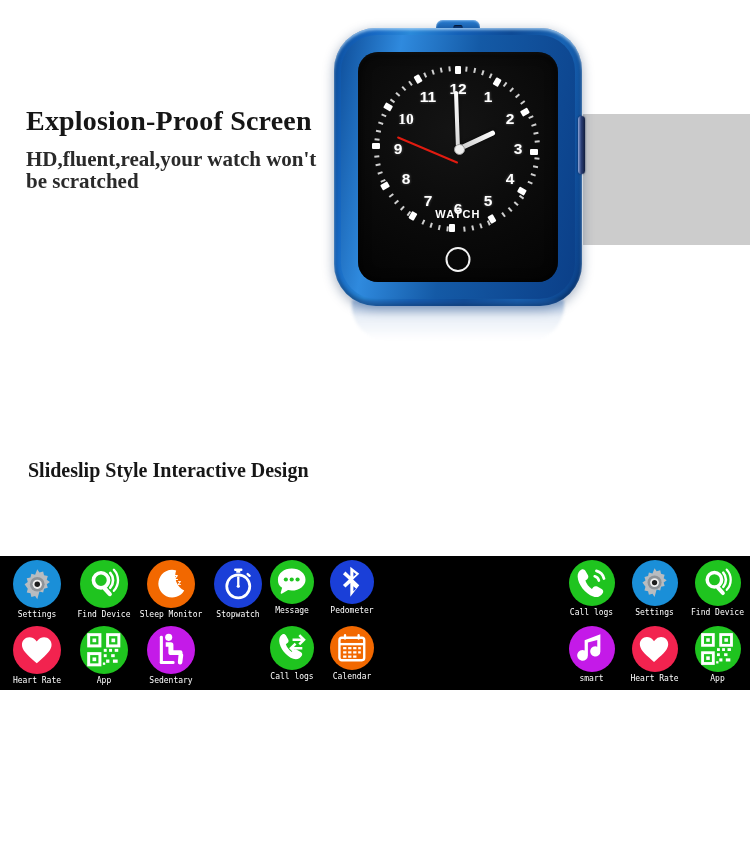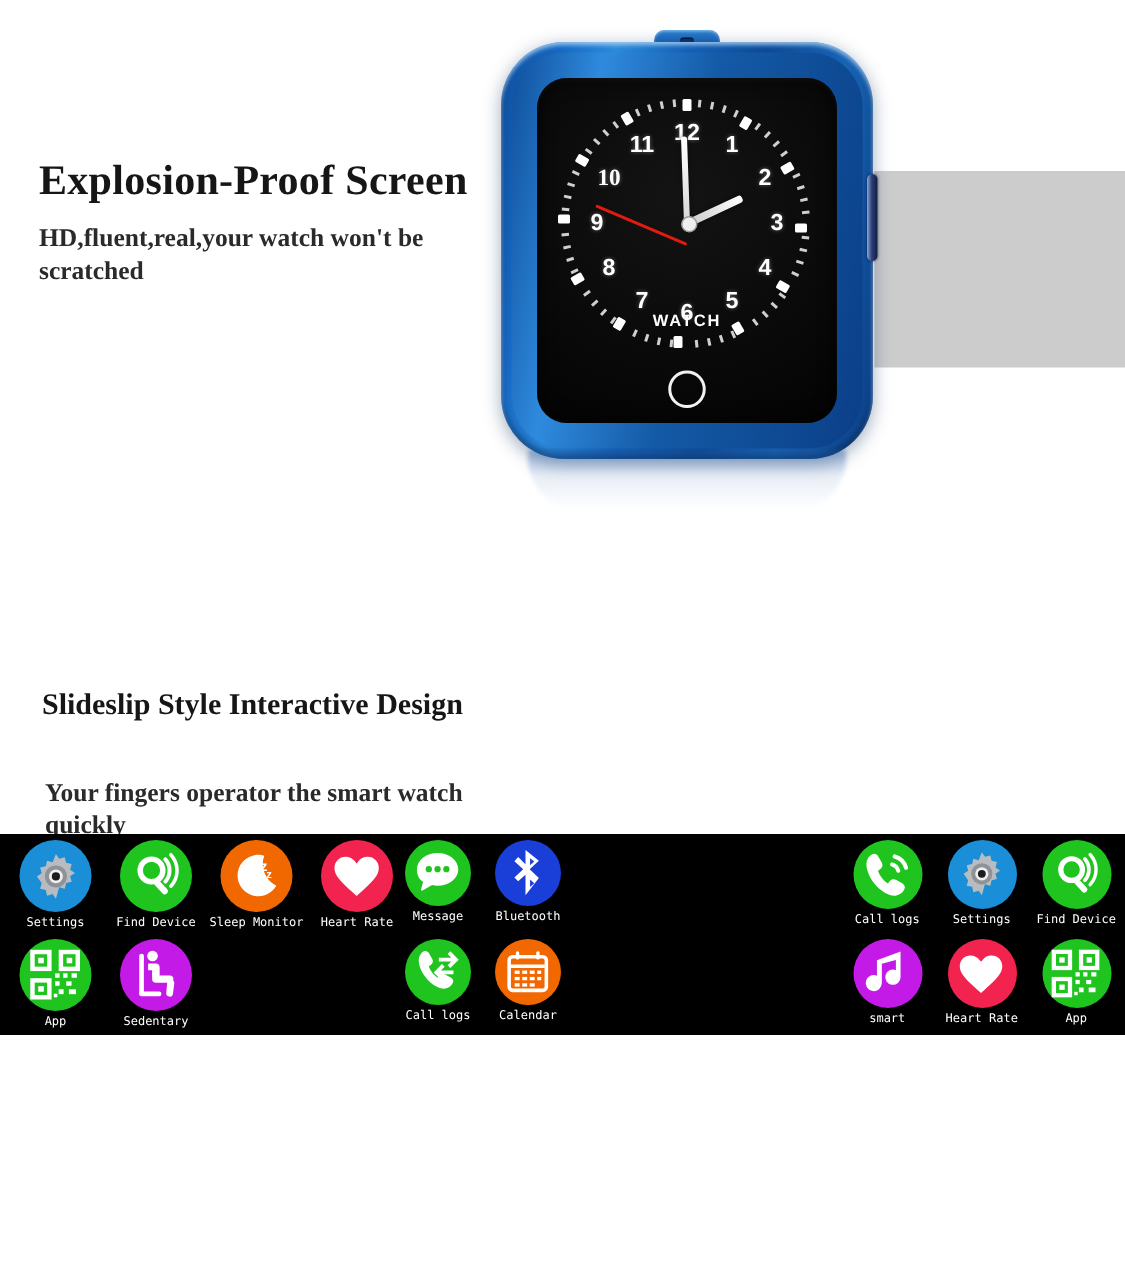--- a/index.html
+++ b/index.html
@@ -5,21 +5,21 @@
   html,body{margin:0;padding:0;background:#fff;}
   body{width:750px;height:844px;position:relative;overflow:hidden;
        font-family:"Liberation Serif",serif;}
   .abs{position:absolute;}
 
   
   #section-one{position:absolute;left:0;top:0;width:750px;height:420px;background:#fff;}
 
   .heading{font-family:"Liberation Serif",serif;color:#161616;font-weight:700;}
   #s1-title{left:26px;top:104px;width:330px;font-size:28px;line-height:34px;letter-spacing:.2px;}
-  #s1-sub{left:26px;top:148px;width:300px;font-size:17px;line-height:22px;color:#2a2a2a;}
+  #s1-sub{left:26px;top:148px;width:300px;font-size:21px;line-height:22px;color:#2a2a2a;}
 
   #s2-title{left:28px;top:455px;width:330px;font-size:20px;line-height:31px;}
   #s2-sub{left:30px;top:518px;width:320px;font-size:17px;line-height:21px;color:#2a2a2a;}
 
   
   #grey-panel{left:583px;top:114px;width:167px;height:131px;background:#cccccc;}
 
   
   #watch-one{left:334px;top:28px;width:248px;height:278px;}
   .case{position:absolute;inset:0;border-radius:42px;
@@ -204,21 +204,20 @@
       <div class="home-btn"></div>
     </div>
   </div>
 
   <div class="abs" id="watch-one-reflection"></div>
 </div>
 
 <div id="section-two">
 
   <div class="abs heading" id="s2-title" style="top:35px;left:28px;">Slideslip Style Interactive Design</div>
-  <div class="abs heading" id="s2-sub" style="top:98px;left:30px;">Your fingers operator the smart watch quickly</div>
 
   <div id="icon-band"></div>
 
   <div class="icon-grid" id="grid-left">
       <div class="icon-cell">
         <div class="ic" style="background: rgb(26, 143, 216);">
           <svg viewBox="0 0 24 24" width="34.56" height="34.56">
       <path fill="#b8bcc0" d="M12 1.6l1.5 2.2 2.6-.7.6 2.6 2.6.6-.7 2.6 2.2 1.5-2.2 1.5.7 2.6-2.6.6-.6 2.6-2.6-.7L12 22.4l-1.5-2.2-2.6.7-.6-2.6-2.6-.6.7-2.6L3.2 12l2.2-1.5-.7-2.6 2.6-.6.6-2.6 2.6.7z"></path>
       <circle cx="12" cy="12" r="5.1" fill="#8e9398"></circle>
       <circle cx="12" cy="12" r="3.2" fill="#efefef"></circle>
@@ -241,20 +240,33 @@
       <div class="icon-cell">
         <div class="ic" style="background: rgb(242, 104, 0);">
           <svg viewBox="0 0 24 24" width="34.56" height="34.56">
       <path fill="#ffffff" d="M15.4 2.4A9.6 9.6 0 1 0 21 16.3 11.2 11.2 0 0 1 15.4 2.4z"></path>
       <text x="13.6" y="9.3" font-family="Liberation Sans,sans-serif" font-size="6.6" font-weight="700" fill="#ffffff">z</text>
       <text x="16.3" y="12.8" font-family="Liberation Sans,sans-serif" font-size="5.2" font-weight="700" fill="#ffffff">z</text>
       <text x="14.3" y="16" font-family="Liberation Sans,sans-serif" font-size="4.2" font-weight="700" fill="#ffffff">z</text>
           </svg>
         </div>
         <div class="ic-label">Sleep Monitor</div>
+      </div>
+      <div class="icon-cell">
+        <div class="ic" style="background: rgb(26, 63, 216);">
+          <svg viewBox="0 0 24 24" width="34.56" height="34.56">
+      <circle cx="12" cy="13.4" r="8" fill="none" stroke="#ffffff" stroke-width="1.9"></circle>
+      <rect x="10.6" y="1.6" width="2.8" height="2.4" fill="#ffffff"></rect>
+      <rect x="9.1" y="1" width="5.8" height="1.7" rx=".7" fill="#ffffff"></rect>
+      <rect x="17.8" y="4.4" width="3.4" height="1.7" rx=".8" fill="#ffffff" transform="rotate(42 19 5)"></rect>
+      <path d="M12 13.4V7.2" stroke="#ffffff" stroke-width="1.6" stroke-linecap="round"></path>
+      <circle cx="12" cy="13.4" r="1.1" fill="#ffffff"></circle>
+          </svg>
+        </div>
+        <div class="ic-label">Stopwatch</div>
       </div>
       <div class="icon-cell">
         <div class="ic" style="background: rgb(242, 35, 79);">
           <svg viewBox="0 0 24 24" width="35.519999999999996" height="35.519999999999996">
       <path fill="#ffffff" d="M12 21.2l-1.6-1.5C5.1 15 2 12.1 2 8.6 2 5.7 4.2 3.5 7 3.5c1.7 0 3.3.8 4.3 2.1l.7.9.7-.9A5.3 5.3 0 0 1 17 3.5c2.8 0 5 2.2 5 5.1 0 3.5-3.1 6.4-8.4 11.1z"></path>
           </svg>
         </div>
         <div class="ic-label">Heart Rate</div>
       </div>
       <div class="icon-cell">
@@ -304,21 +316,21 @@
         </div>
         <div class="ic-label">Message</div>
       </div>
       <div class="icon-cell">
         <div class="ic" style="background: rgb(26, 63, 216);">
           <svg viewBox="0 0 24 24" width="33.44" height="33.44">
       <path fill="#ffffff" d="M11 1.2l6.4 5.1-4.4 4.1 4.4 4.2L11 22.8V13l-3.5 3.2-1.8-1.9 4.2-3.9-4.2-3.8 1.8-2L11 8z
                M13.2 5.1v3.4l2-1.8zM13.2 15.3v3.6l2-1.8z"></path>
           </svg>
         </div>
-        <div class="ic-label">Bluetooth</div>
+        <div class="ic-label">Pedometer</div>
       </div>
       <div class="icon-cell">
         <div class="ic" style="background: rgb(31, 196, 31);">
           <svg viewBox="0 0 24 24" width="33.44" height="33.44">
       <path fill="#ffffff" d="M5.4 2.3c.9-.5 2 0 2.5.9l1.6 2.9c.5.9.2 2-.6 2.6l-1.1.8c.6 2 2.4 4.4 4.3 5.5l.9-1.1c.6-.8 1.7-1 2.6-.5l2.9 1.6c.9.5 1.3 1.6.8 2.5-1.2 2.3-3.7 3.3-6.2 2.4C8.2 18.3 3.3 12.2 3 7.1c-.1-2 .7-3.9 2.4-4.8z"></path>
       <path fill="#ffffff" d="M12.6 5.4h6l-1.8-1.8 1.3-1.3 4 4-4 4-1.3-1.3 1.8-1.8h-6z"></path>
       <path fill="#ffffff" d="M19.6 13.3h-6l1.8 1.8-1.3 1.3-4-4 4-4 1.3 1.3-1.8 1.8h6z"></path>
           </svg>
         </div>
         <div class="ic-label">Call logs</div>

